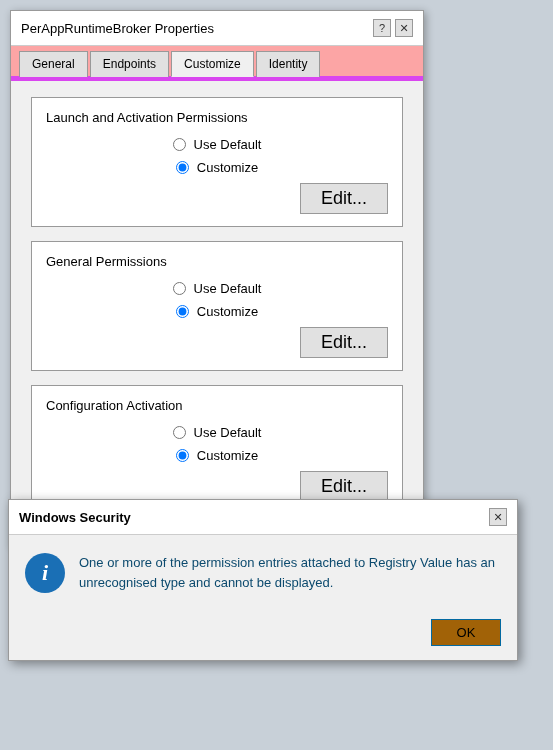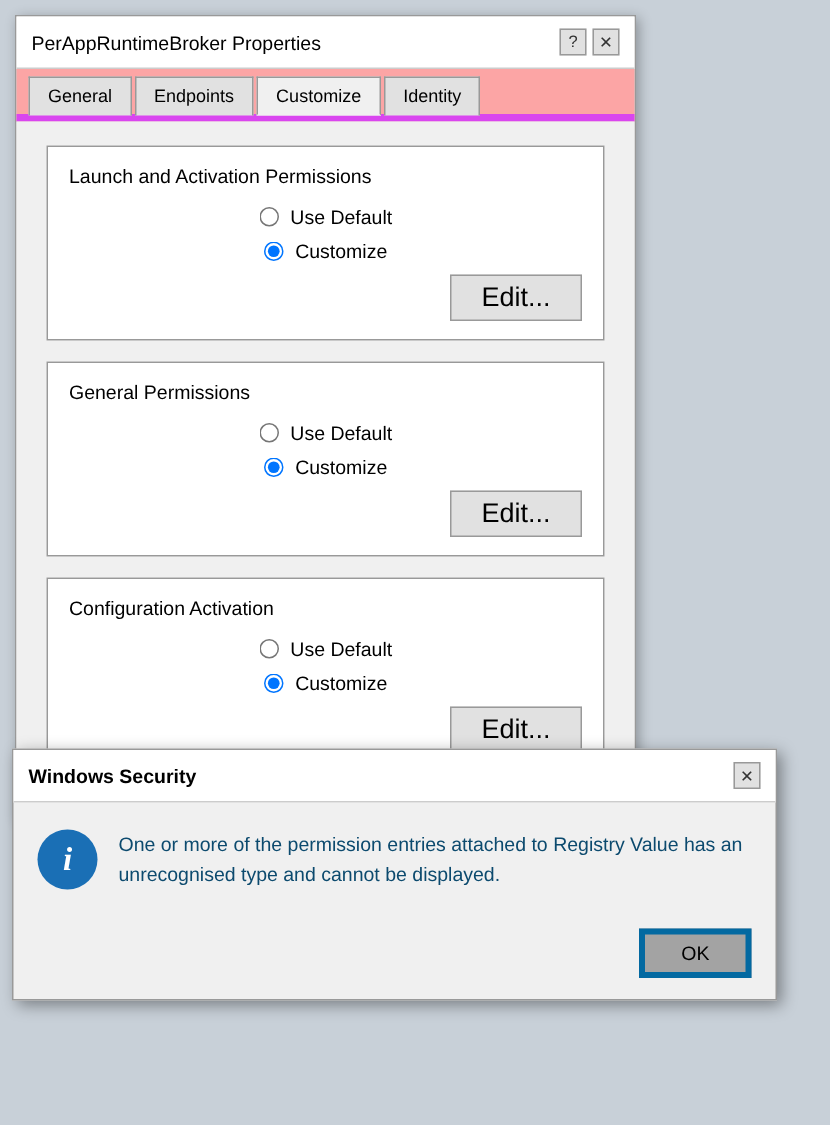--- a/index.html
+++ b/index.html
@@ -204,22 +204,22 @@
     }
 
     .security-footer {
       display: flex;
       justify-content: flex-end;
       padding: 8px 16px 14px;
     }
 
     .ok-btn {
       padding: 5px 24px;
-      background: #a3a3a3;
-      border: 4px solid #0369a1;
+      background: #a16207;
+      border: 1px solid #0369a1;
       cursor: pointer;
       font-size: 13px;
       min-width: 70px;
       text-align: center;
     }
   </style>
 </head>
 <body>
 
 <div class="main-dialog">

